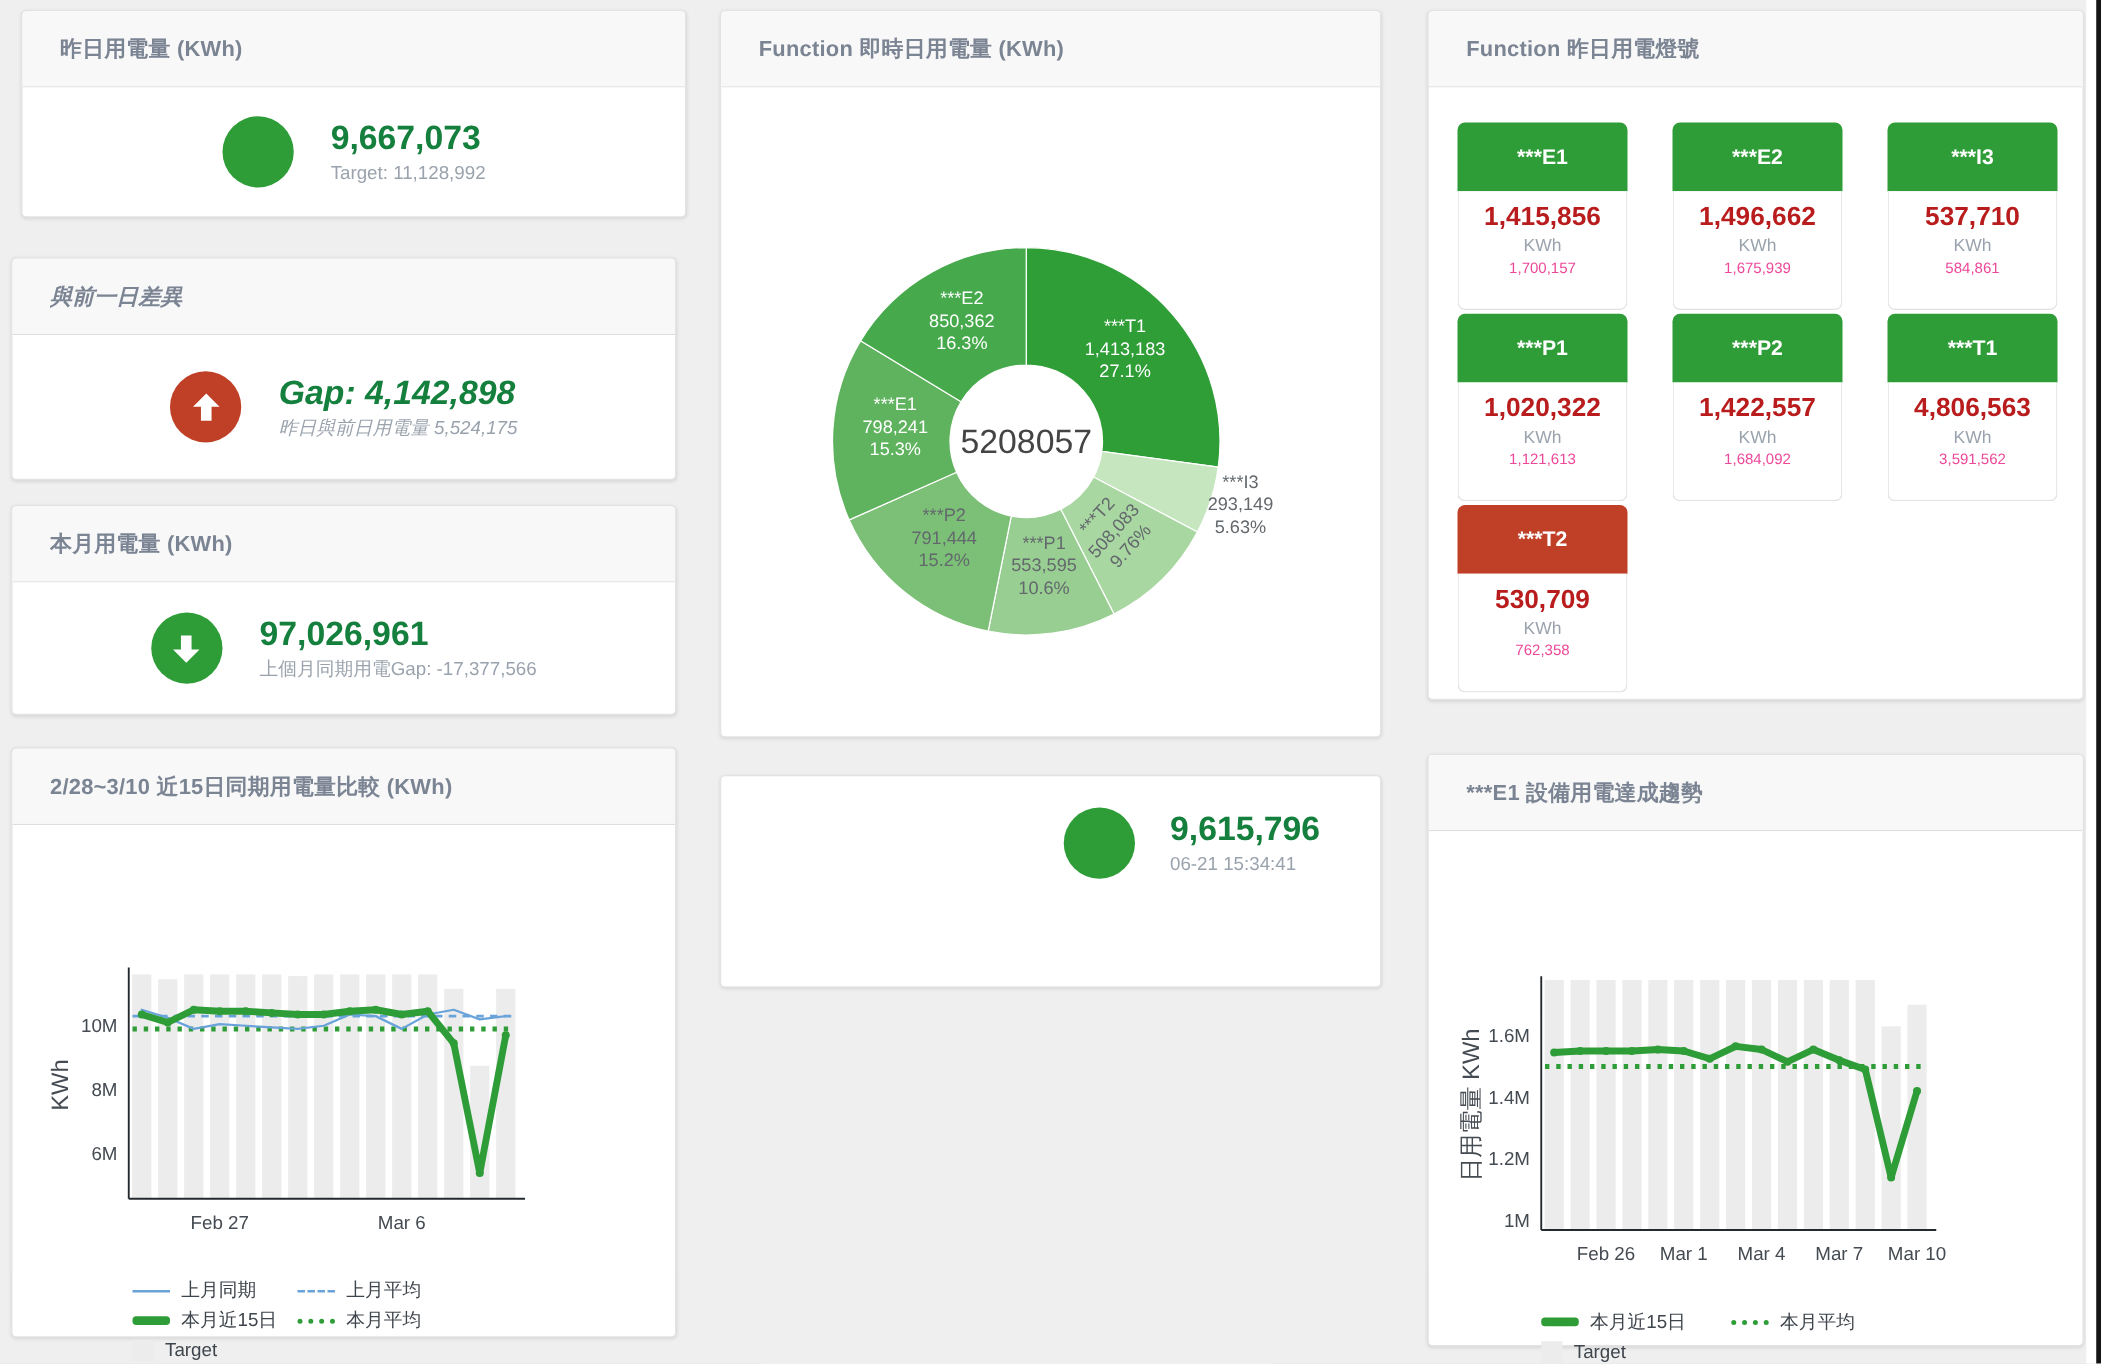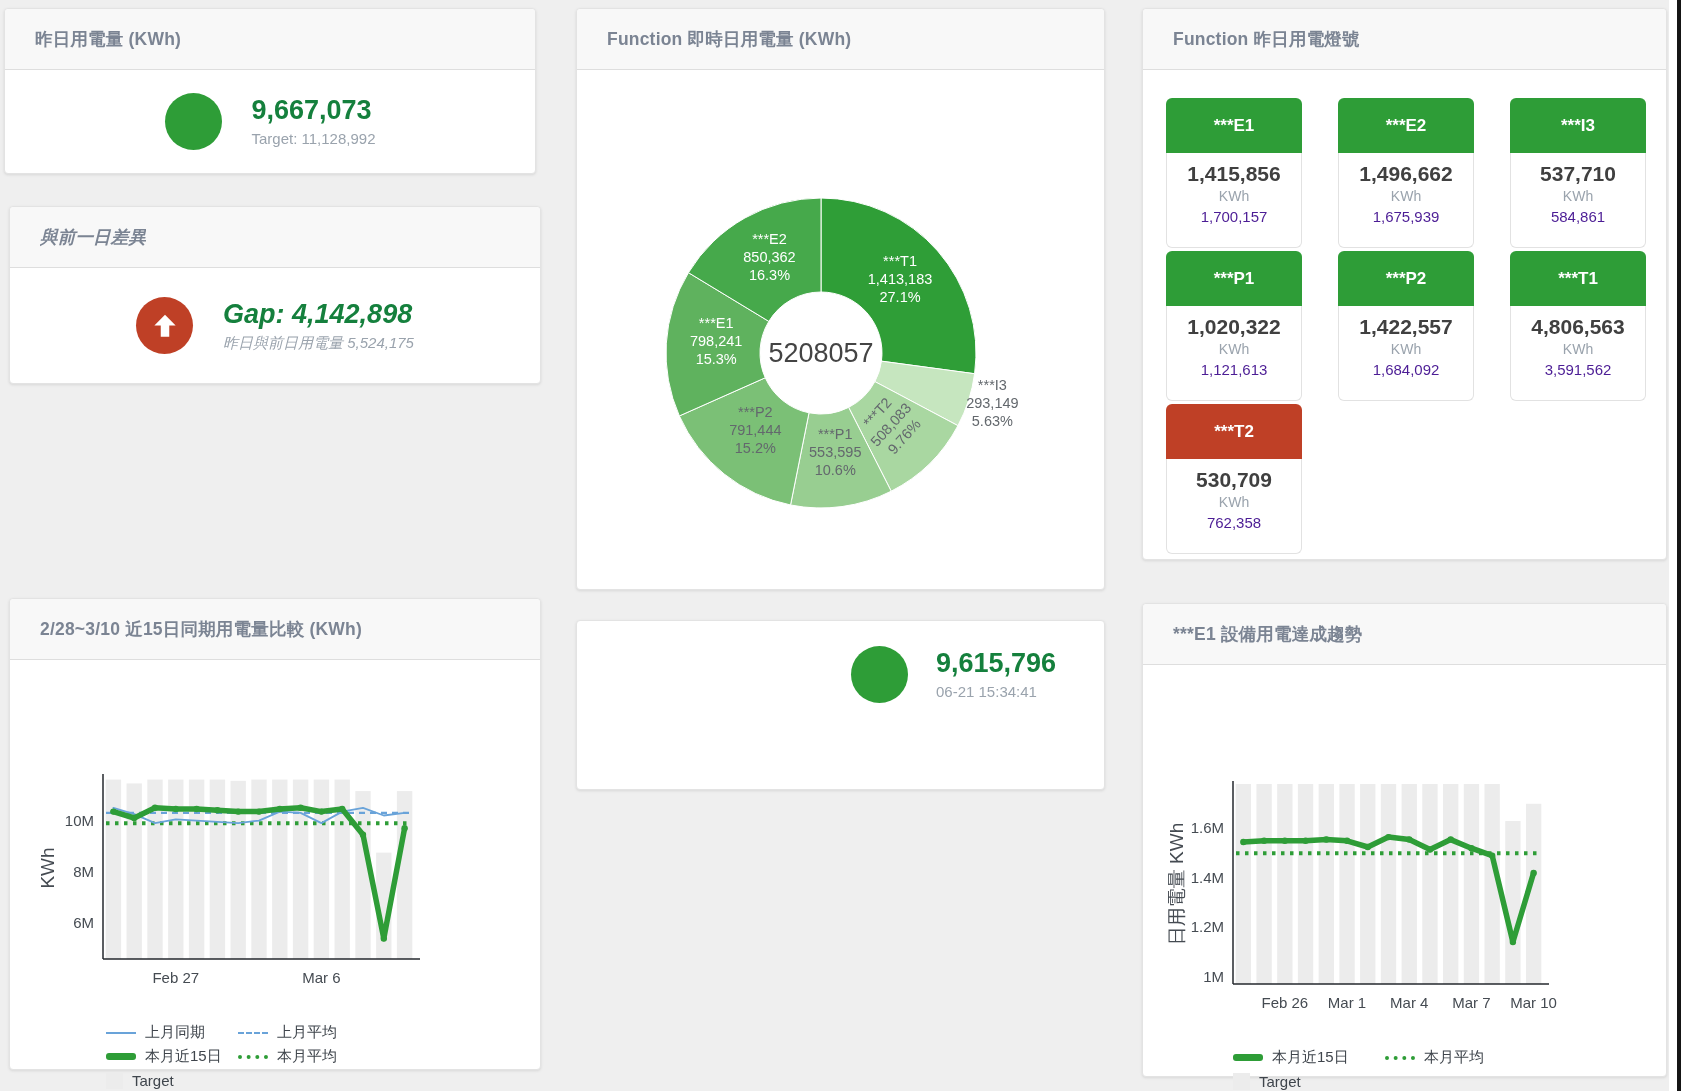--- a/index.html
+++ b/index.html
@@ -22,40 +22,40 @@
   .ylab{font-size:19px;fill:#454b52;}
   .slice-label{font-size:14.5px;}
   .donut-center{font-size:27px;fill:#444;}
   .tiles-grid{position:absolute;left:23px;top:28px;display:grid;
       grid-template-columns:repeat(3,136px);column-gap:36px;row-gap:9px;}
   .tile{width:136px;height:144px;}
   .tile-head{height:55px;border-radius:6px 6px 0 0;display:flex;align-items:center;justify-content:center;
       color:#fff;font-size:17px;font-weight:700;}
   .tile-body{height:87px;background:#fff;border:1px solid #e2e2e2;border-top:none;
       border-radius:0 0 6px 6px;text-align:center;padding-top:7px;box-sizing:content-box;}
-  .tile-value{font-size:21px;font-weight:700;color:#404040;line-height:1.3;}
+  .tile-value{font-size:21px;font-weight:700;color:#b91c1c;line-height:1.3;}
   .tile-unit{font-size:14px;color:#9aa3ad;line-height:1.35;}
-  .tile-sub{font-size:15px;color:#4c1d95;line-height:1.4;}
+  .tile-sub{font-size:12px;color:#ec4899;line-height:1.4;}
   .legend{position:absolute;display:grid;grid-template-columns:150px auto;row-gap:3px;margin-top:37px;}
   .legend-item{display:flex;align-items:center;height:21px;font-size:15px;color:#3f454c;white-space:nowrap;}
   .sw{display:inline-block;width:30px;margin-right:9px;flex:0 0 auto;}
   .sw-line-blue{border-top:2.5px solid #69a3d9;}
   .sw-dash-blue{border-top:2.5px dashed #69a3d9;}
   .sw-thick-green{height:7px;background:#2e9d37;border-radius:3px;}
   .sw-dot-green{border-top:4px dotted #2e9d37;}
   .sw-box{width:17px;height:17px;background:#ececec;}
   .edge-white{position:absolute;top:0;right:4px;width:8px;height:100%;background:#fff;}
   .edge-black{position:absolute;top:0;right:0;width:4px;height:100%;background:#151515;}
 </style>
 </head>
 <body>
 
 <div class="page">
 
-  <div class="panel" style="left:4px;top:8px;width:532px;height:166px;">
+  <div class="panel" style="left:17px;top:8px;width:532px;height:166px;">
     <div class="panel-header">
       <span class="panel-title">昨日用電量 (KWh)</span>
     </div>
     <div class="panel-body">
       <div class="stat-row">
         <div class="circle" style="background:#2e9d37"></div>
         <div class="stat-text">
           <span class="stat-value">9,667,073</span>
           <span class="stat-sub">Target: 11,128,992</span>
         </div>
@@ -75,20 +75,38 @@
             </svg>
         </div>
         <div class="stat-text">
           <span class="stat-value">Gap: 4,142,898</span>
           <span class="stat-sub">昨日與前日用電量 5,524,175</span>
         </div>
       </div>
     </div>
   </div>
 
+  <div class="panel" style="left:9px;top:404px;width:532px;height:168px;">
+    <div class="panel-header">
+      <span class="panel-title">本月用電量 (KWh)</span>
+    </div>
+    <div class="panel-body">
+      <div class="stat-row">
+        <div class="circle" style="background:#2e9d37">
+          <svg width="30" height="30" viewBox="0 0 24 24">
+              <path d="M12 21 L3.5 12.5 H8.6 V3.5 H15.4 V12.5 H20.5 Z" fill="#fff"></path>
+            </svg>
+        </div>
+        <div class="stat-text">
+          <span class="stat-value">97,026,961</span>
+          <span class="stat-sub">上個月同期用電Gap: -17,377,566</span>
+        </div>
+      </div>
+    </div>
+  </div>
 
   <div class="panel" style="left:9px;top:598px;width:532px;height:472px;">
     <div class="panel-header">
       <span class="panel-title">2/28~3/10 近15日同期用電量比較 (KWh)</span>
     </div>
     <div class="panel-body">
       <svg id="compare15-svg" class="chart-svg" width="530" height="409" viewBox="0 0 530 409">
           <rect x="95.70400000000001" y="119.56338028169014" width="15.392" height="179.43661971830986" fill="#ececec"></rect>
           <rect x="116.504" y="123.40845070422534" width="15.392" height="175.59154929577466" fill="#ececec"></rect>
           <rect x="137.304" y="119.56338028169014" width="15.392" height="179.43661971830986" fill="#ececec"></rect>

